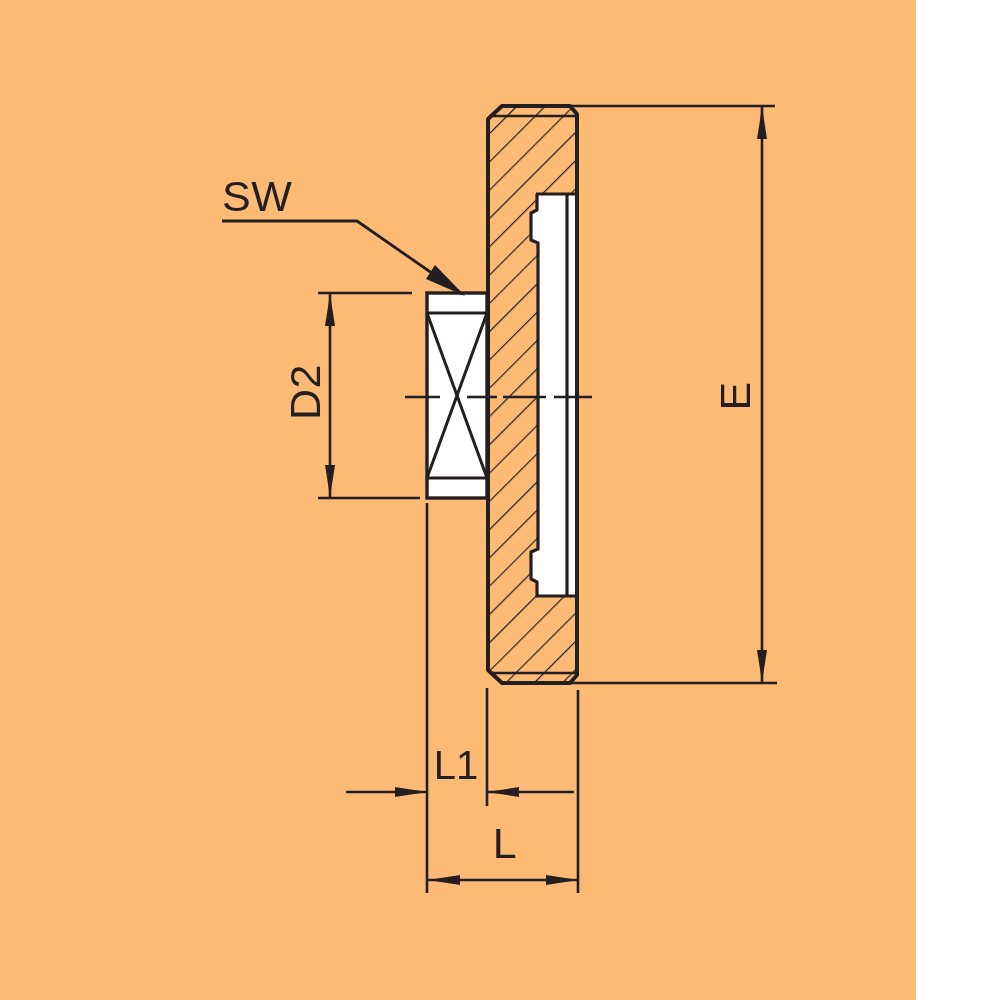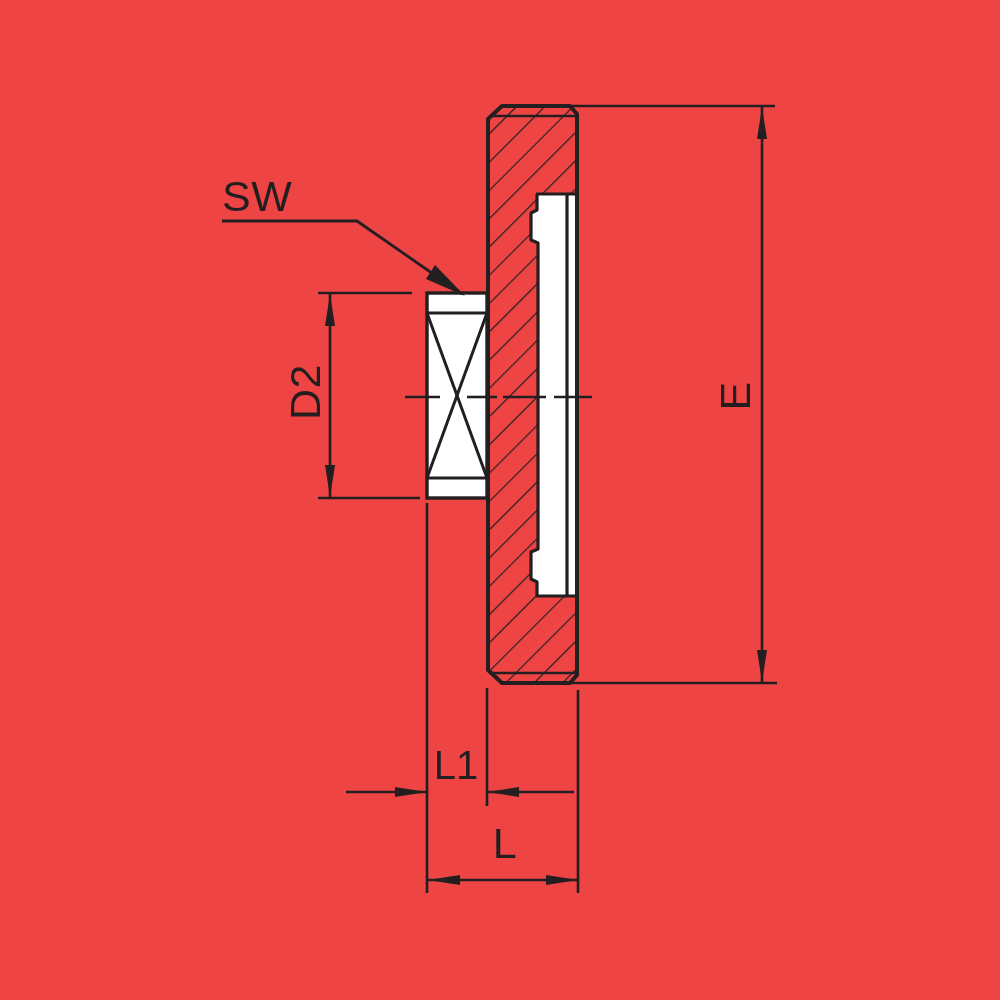--- a/index.html
+++ b/index.html
@@ -1,16 +1,16 @@
 <!DOCTYPE html>
 <html><head>
 <meta charset="utf-8">
 <style>
   html,body{margin:0;padding:0;background:#ffffff;}
-  .stage{position:relative;width:1000px;height:1000px;background:#ef4444;overflow:hidden;
+  .stage{position:relative;width:916px;height:1000px;background:#fdba74;overflow:hidden;
          font-family:"Liberation Sans", sans-serif;}
   svg{display:block;color:#231f20;}
   svg text{fill:#231f20;font-family:"Liberation Sans", sans-serif;}
   .lbl{font-size:43px;letter-spacing:0.5px;}
   .lbl-small{font-size:40px;}
 </style>
 </head>
 <body>
 
 <div class="stage">

